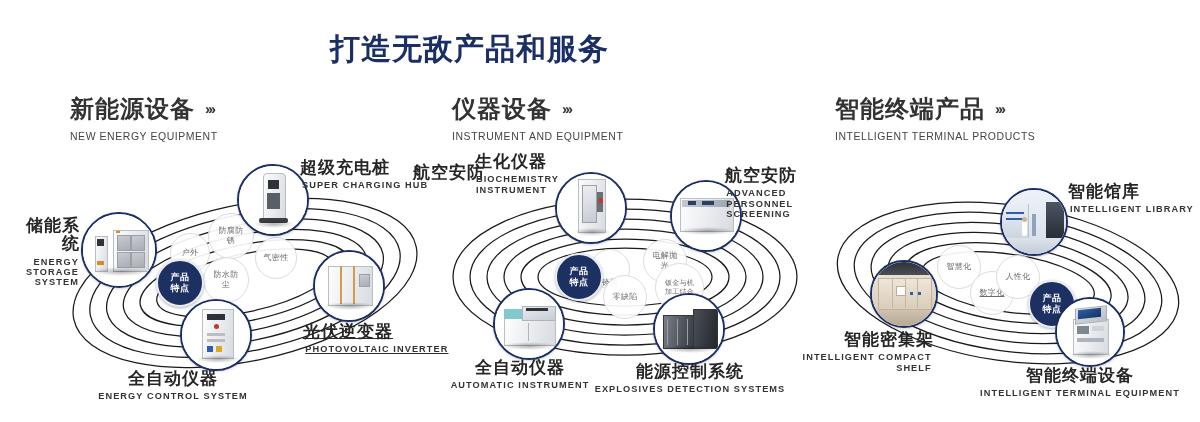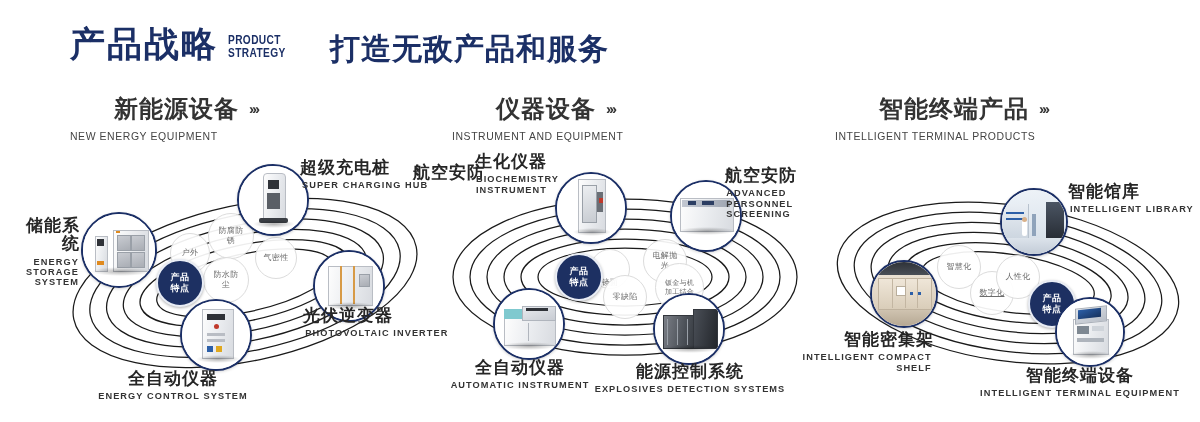--- a/index.html
+++ b/index.html
@@ -22,21 +22,21 @@
     transform:scaleX(.78);transform-origin:left bottom;white-space:nowrap;
   }
   .hdr-sub{
     position:absolute;left:330px;top:34px;
     font-size:30px;font-weight:bold;color:#1b2f66;letter-spacing:1px;
     line-height:1;white-space:nowrap;
   }
 
   
   .sec{position:absolute;}
-  .sec-cn{font-size:24px;font-weight:bold;color:#333;letter-spacing:1px;line-height:1;white-space:nowrap;margin-left:44px;}
+  .sec-cn{font-size:24px;font-weight:bold;color:#333;letter-spacing:1px;line-height:1;white-space:nowrap;}
   .sec-arrow{display:inline-block;margin-left:10px;font-size:15px;color:#333;letter-spacing:-2px;vertical-align:3px;font-weight:bold;}
   .sec-en{margin-top:9px;font-size:11px;color:#444;letter-spacing:.6px;white-space:nowrap;transform:scaleX(.95);transform-origin:left top;}
 
   
   .cluster{position:absolute;width:400px;height:260px;}
   .rings{position:absolute;inset:0;}
   .rings svg{position:absolute;left:0;top:0;overflow:visible;}
 
   
   .node{
@@ -76,27 +76,20 @@
   .strip{position:absolute;background:#2f3238;}
   .amber{position:absolute;background:#e08a1e;}
   .teal{position:absolute;background:#7fc9cf;}
   .scr{position:absolute;background:linear-gradient(160deg,#2c5fa8,#17325d);}
 </style>
 </head>
 <body>
 
 <div class="stage">
 
-  <div class="hdr">
-    <div class="hdr-cn">产品战略</div>
-    <div class="hdr-en">
-      <div>PRODUCT</div>
-      <div>STRATEGY</div>
-    </div>
-  </div>
   <div class="hdr-sub">打造无敌产品和服务</div>
 
   <div class="sec" style="left:70px;top:97px;">
     <div class="sec-cn"><span>新能源设备</span><span class="sec-arrow">›››</span></div>
     <div class="sec-en">NEW ENERGY EQUIPMENT</div>
   </div>
   <div class="sec" style="left:452px;top:97px;">
     <div class="sec-cn"><span>仪器设备</span><span class="sec-arrow">›››</span></div>
     <div class="sec-en">INSTRUMENT AND EQUIPMENT</div>
   </div>
@@ -175,21 +168,21 @@
 
     <div class="node" style="left:258px;top:95px;width:68px;height:68px;">
       <div class="ph" style="background:#ffffff;">
         <div class="cab" style="left:13px;top:14px;width:43px;height:38px;"></div>
         <div class="pi" style="left:25px;top:14px;width:1.5px;height:38px;background:#d79a46;"></div>
         <div class="pi" style="left:38px;top:14px;width:1.5px;height:38px;background:#d79a46;"></div>
         <div class="pane" style="left:44px;top:22px;width:9px;height:11px;"></div>
         <div class="shadow" style="left:10px;top:50px;width:50px;height:8px;"></div>
       </div>
     </div>
-    <div class="nlabel" style="left:248px;top:152px;">
+    <div class="nlabel" style="left:248px;top:168px;text-decoration:underline;">
       <div class="cn">光伏逆变器</div>
       <div class="en">PHOTOVOLTAIC INVERTER</div>
     </div>
 
     <div class="node" style="left:125px;top:144px;width:68px;height:68px;">
       <div class="ph" style="background:#ffffff;">
         <div class="cab" style="left:20px;top:8px;width:30px;height:48px;"></div>
         <div class="strip" style="left:25px;top:13px;width:18px;height:6px;"></div>
         <div class="pi" style="left:32px;top:23px;width:5px;height:5px;background:#c0392b;border-radius:50%;"></div>
         <div class="pi" style="left:25px;top:32px;width:18px;height:3px;background:#b9bdc4;"></div>

